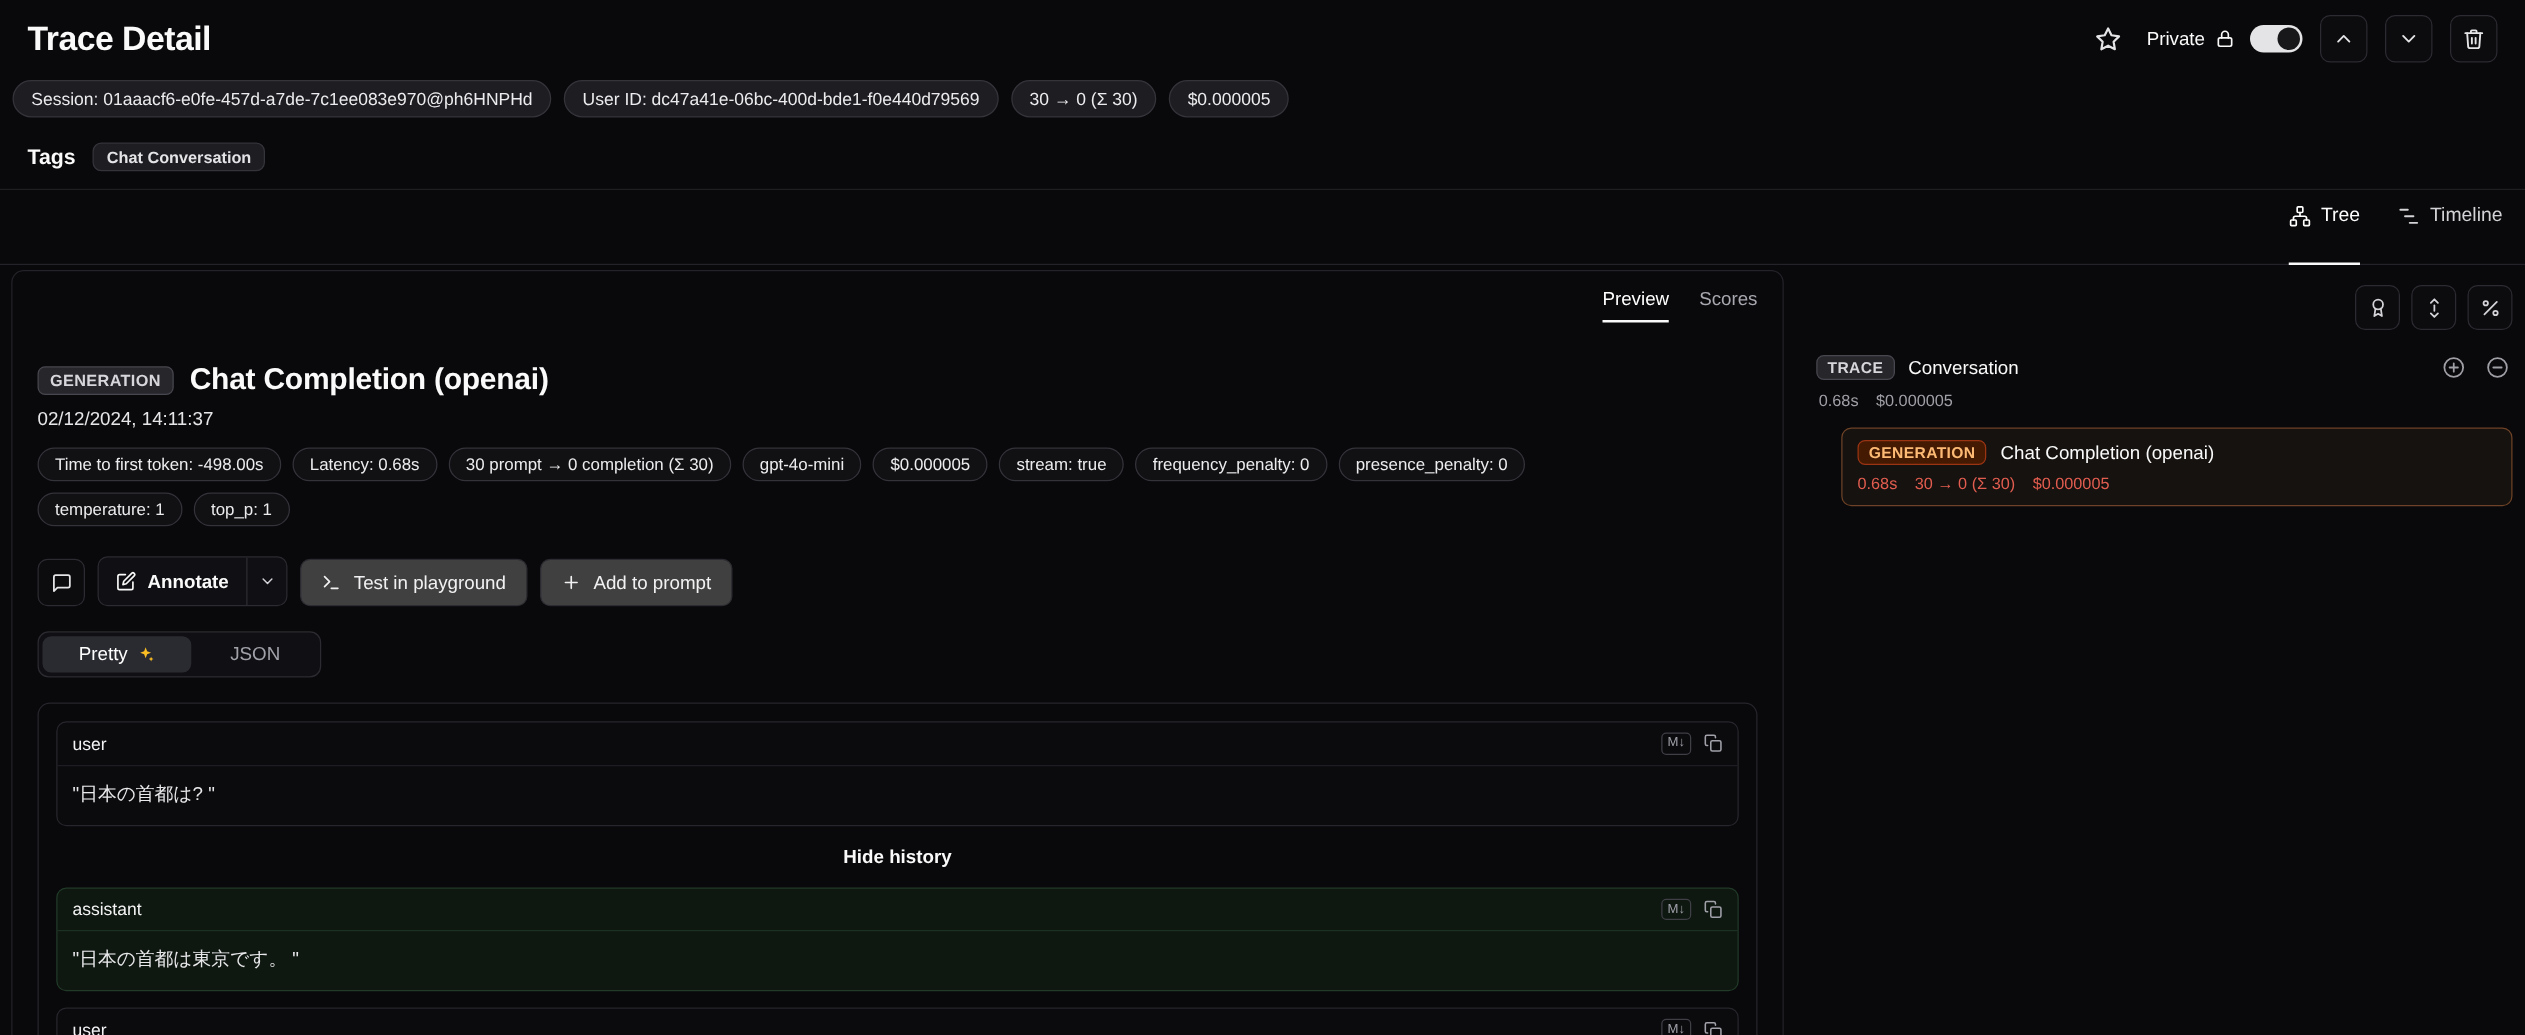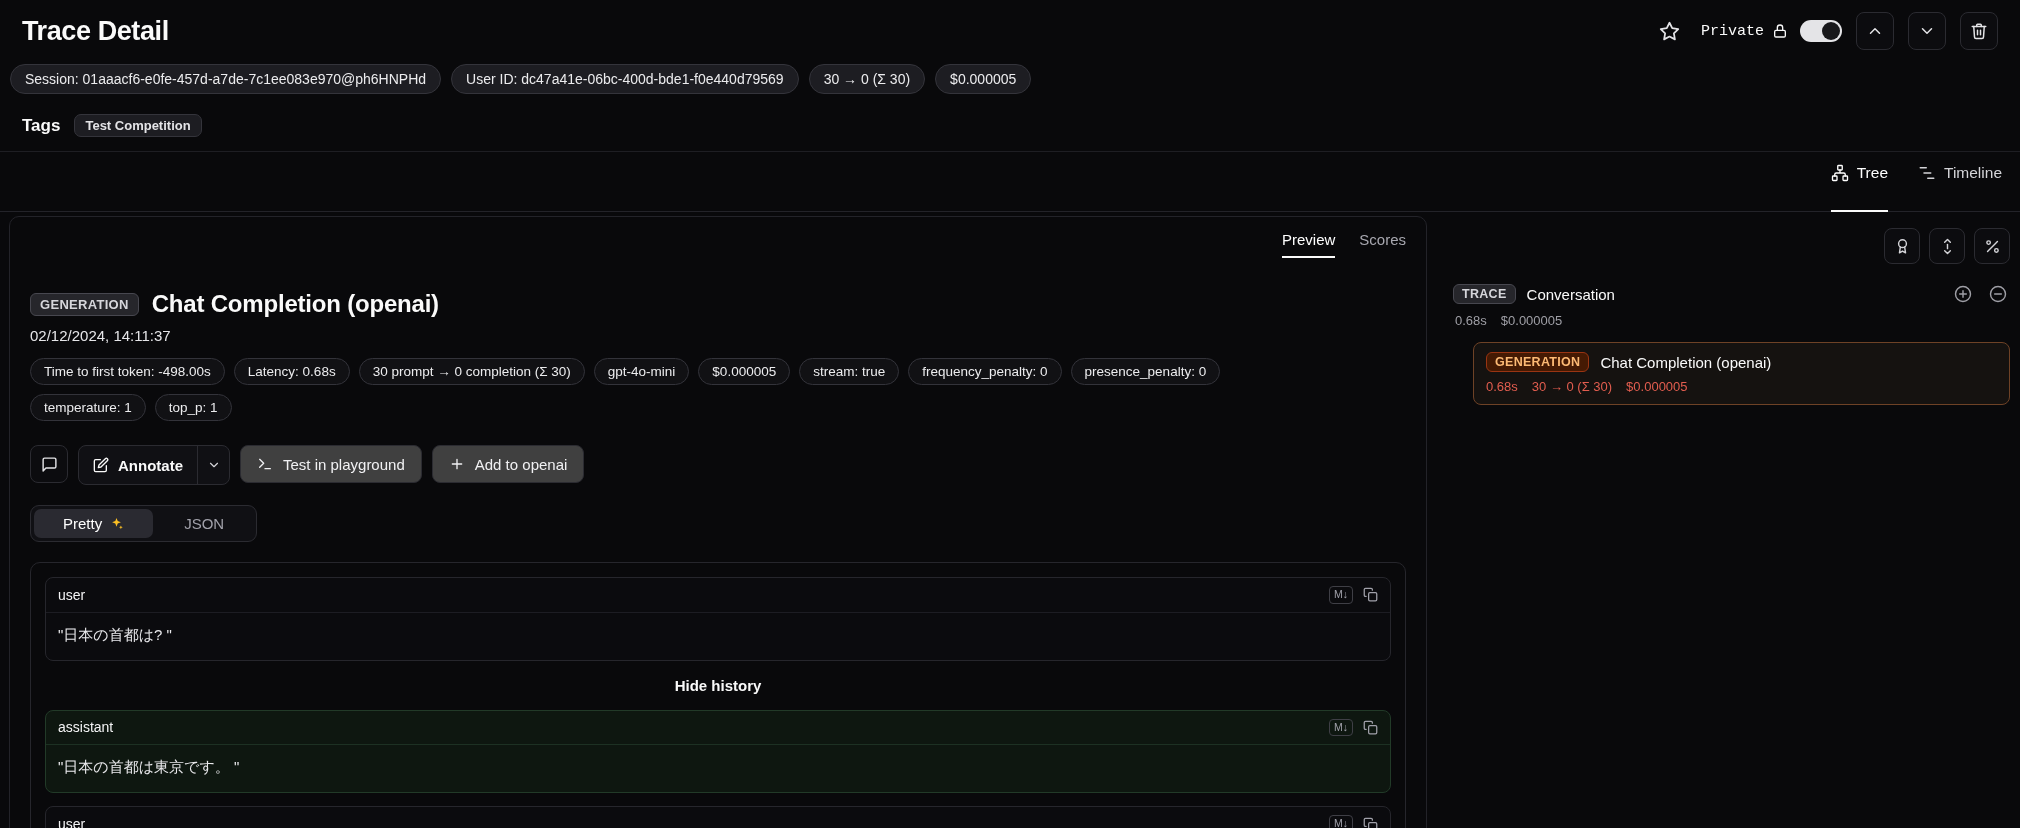--- a/index.html
+++ b/index.html
@@ -11,21 +11,21 @@
   }
   svg { display: block; }
   .sv { fill: none; stroke: currentColor; stroke-width: 2; stroke-linecap: round; stroke-linejoin: round; }
   button { background: none; border: none; color: inherit; font: inherit; cursor: pointer; }
 
   
   .topbar { display: flex; align-items: center; justify-content: space-between; padding: 12px 22px 6px 22px; }
   .title { font-size: 27px; font-weight: 700; letter-spacing: -0.4px; }
   .topbar-right { display: flex; align-items: center; gap: 14px; }
   .ghost { color: #e4e4e7; width: 34px; height: 34px; display: flex; align-items: center; justify-content: center; border-radius: 8px; }
-  .privacy { display: flex; align-items: center; gap: 8px; font-size: 15px; font-weight: 500; color: #fafafa; font-family: Liberation Mono, monospace; }
+  .privacy { display: flex; align-items: center; gap: 8px; font-size: 15px; font-weight: 500; color: #fafafa; }
   .switch { width: 42px; height: 22px; border-radius: 999px; background: #e4e4e7; position: relative; margin-left: 4px; }
   .knob { position: absolute; right: 2px; top: 2px; width: 18px; height: 18px; border-radius: 50%; background: #18181b; }
   .icon-btn { width: 38px; height: 38px; border: 1px solid #2b2b31; border-radius: 8px; display: flex; align-items: center; justify-content: center; color: #e4e4e7; background: #0c0c0f; }
 
   
   .badges-row { display: flex; align-items: center; gap: 10px; padding: 8px 10px 6px 10px; }
   .meta-pill { border: 1px solid #34343b; background: #1d1d22; border-radius: 999px; padding: 6px 14px; font-size: 14px; color: #ececee; white-space: nowrap; }
 
   
   .tags-row { display: flex; align-items: center; gap: 14px; padding: 14px 22px; border-bottom: 1px solid #1e1e23; }
@@ -47,21 +47,21 @@
   .card-tab.active { color: #ffffff; border-bottom-color: #fafafa; }
 
   .gen-header { display: flex; align-items: center; gap: 13px; margin-top: 32px; }
   .type-badge { background: #26262b; border: 1px solid #47474f; color: #d6d6db; font-size: 13px; font-weight: 600; letter-spacing: 0.3px; padding: 3px 9px; border-radius: 6px; }
   .gen-title { font-size: 24px; font-weight: 700; letter-spacing: -0.2px; }
   .timestamp { margin-top: 9px; color: #e6e6e9; font-size: 15px; }
 
   .attr-pills { margin-top: 14px; display: flex; flex-wrap: wrap; gap: 9px 9px; max-width: 1260px; }
   .attr-pill { border: 1px solid #33333a; background: #111114; border-radius: 999px; padding: 5px 13px; font-size: 13.5px; color: #ececee; white-space: nowrap; }
 
-  .actions { margin-top: 24px; display: flex; align-items: flex-start; gap: 10px; }
+  .actions { margin-top: 24px; display: flex; align-items: flex-end; gap: 10px; }
   .action-btn { height: 38px; display: flex; align-items: center; gap: 10px; padding: 0 16px; border: 1px solid #2b2b31; border-radius: 8px; background: #404040; font-weight: 500; color: #f1f1f3; }
   .split-btn { display: flex; border: 1px solid #2b2b31; border-radius: 8px; overflow: hidden; background: #101014; }
   .split-main { height: 38px; display: flex; align-items: center; gap: 9px; padding: 0 14px; font-weight: 600; }
   .split-caret { width: 32px; display: flex; align-items: center; justify-content: center; border-left: 1px solid #2b2b31; color: #d4d4d8; }
 
   .format-toggle { margin-top: 20px; display: inline-flex; align-items: center; gap: 2px; border: 1px solid #2b2b31; border-radius: 9px; background: #101014; padding: 3px; }
   .seg { display: flex; align-items: center; gap: 7px; padding: 6px 29px; border-radius: 7px; font-weight: 500; color: #a1a1aa; }
   .seg.active { background: #2a2a31; color: #ffffff; }
 
   .messages { margin-top: 20px; border: 1px solid #26262c; border-radius: 10px; padding: 14px; display: flex; flex-direction: column; gap: 13px; }
@@ -139,21 +139,21 @@
 
   <div class="badges-row">
     <span class="meta-pill">Session: 01aaacf6-e0fe-457d-a7de-7c1ee083e970@ph6HNPHd</span>
     <span class="meta-pill">User ID: dc47a41e-06bc-400d-bde1-f0e440d79569</span>
     <span class="meta-pill">30 → 0 (Σ 30)</span>
     <span class="meta-pill">$0.000005</span>
   </div>
 
   <div class="tags-row">
     <span class="tags-label">Tags</span>
-    <span class="tag-badge">Test Competition</span>
+    <span class="tag-badge">Chat Conversation</span>
   </div>
 
   <div class="view-tabs">
     <div class="view-tab active">
       <svg width="18" height="18" viewBox="0 0 24 24" class="sv" style="stroke-width:1.8">
           <rect x="9" y="2" width="6" height="6" rx="1"></rect>
           <rect x="2" y="16" width="6" height="6" rx="1"></rect>
           <rect x="16" y="16" width="6" height="6" rx="1"></rect>
           <path d="M12 8v4M5 16v-2a2 2 0 0 1 2-2h10a2 2 0 0 1 2 2v2"></path>
         </svg>
@@ -220,21 +220,21 @@
           <svg class="sv" width="16" height="16" viewBox="0 0 24 24">
               <polyline points="4 17 10 11 4 5"></polyline>
               <line x1="12" y1="19" x2="20" y2="19"></line>
             </svg>
           <span>Test in playground</span>
         </button>
         <button class="action-btn">
           <svg class="sv" width="16" height="16" viewBox="0 0 24 24">
               <path d="M12 5v14M5 12h14"></path>
             </svg>
-          <span>Add to openai</span>
+          <span>Add to prompt</span>
         </button>
       </div>
 
       <div class="format-toggle">
         <div class="seg active">
           <span>Pretty</span>
           <svg width="15" height="15" viewBox="0 0 24 24">
               <path d="M12 3l1.9 5.1L19 10l-5.1 1.9L12 17l-1.9-5.1L5 10l5.1-1.9z" fill="#fbbf24"></path>
               <path d="M19 15l.9 2.1L22 18l-2.1.9L19 21l-.9-2.1L16 18l2.1-.9z" fill="#fbbf24"></path>
             </svg>

